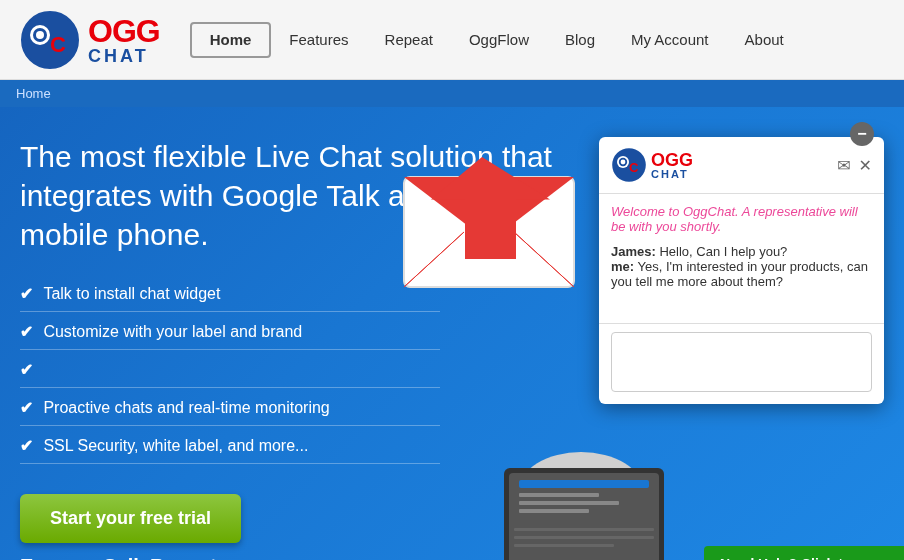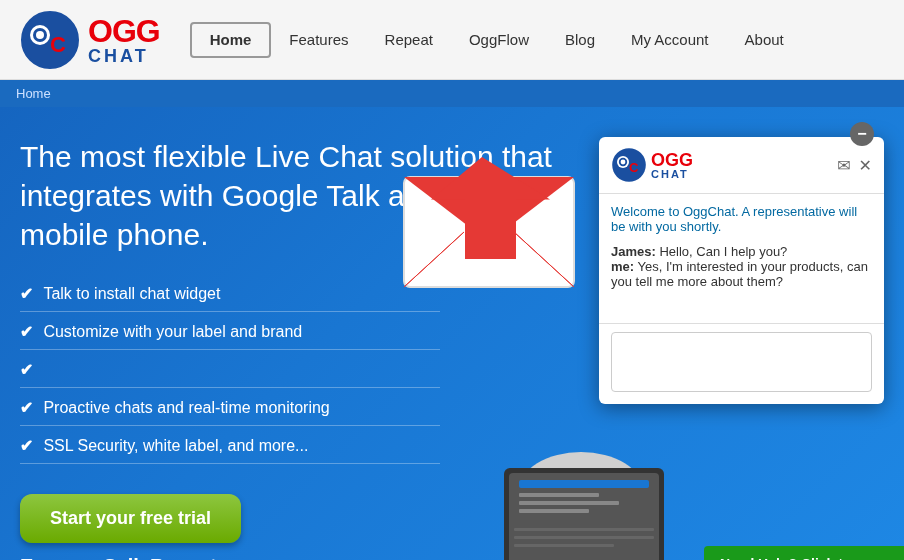--- a/index.html
+++ b/index.html
@@ -109,21 +109,21 @@
       font-size: 16px;
       font-weight: bold;
     }
     .cta-button {
       background: linear-gradient(to bottom, #8dc63f, #6aaa00);
       color: #fff;
       border: none;
       padding: 14px 30px;
       font-size: 18px;
       font-weight: bold;
-      border-radius: 12px;
+      border-radius: 6px;
       cursor: pointer;
       box-shadow: 0 3px 6px rgba(0,0,0,0.3);
     }
     .engage-text {
       color: #fff;
       font-size: 20px;
       font-weight: bold;
       margin-top: 12px;
     }
 
@@ -196,21 +196,22 @@
     }
     .chat-widget-body {
       padding: 10px 12px;
       font-size: 13px;
       color: #333;
       border-bottom: 1px solid #ddd;
       min-height: 130px;
     }
     .chat-welcome {
       margin-bottom: 10px;
-      color: #0369a1;
+      color: #ec4899;
+      font-style: italic;
     }
     .chat-bold {
       font-weight: bold;
     }
     .chat-widget-input {
       padding: 8px 12px;
     }
     .chat-input-box {
       width: 100%;
       height: 60px;

